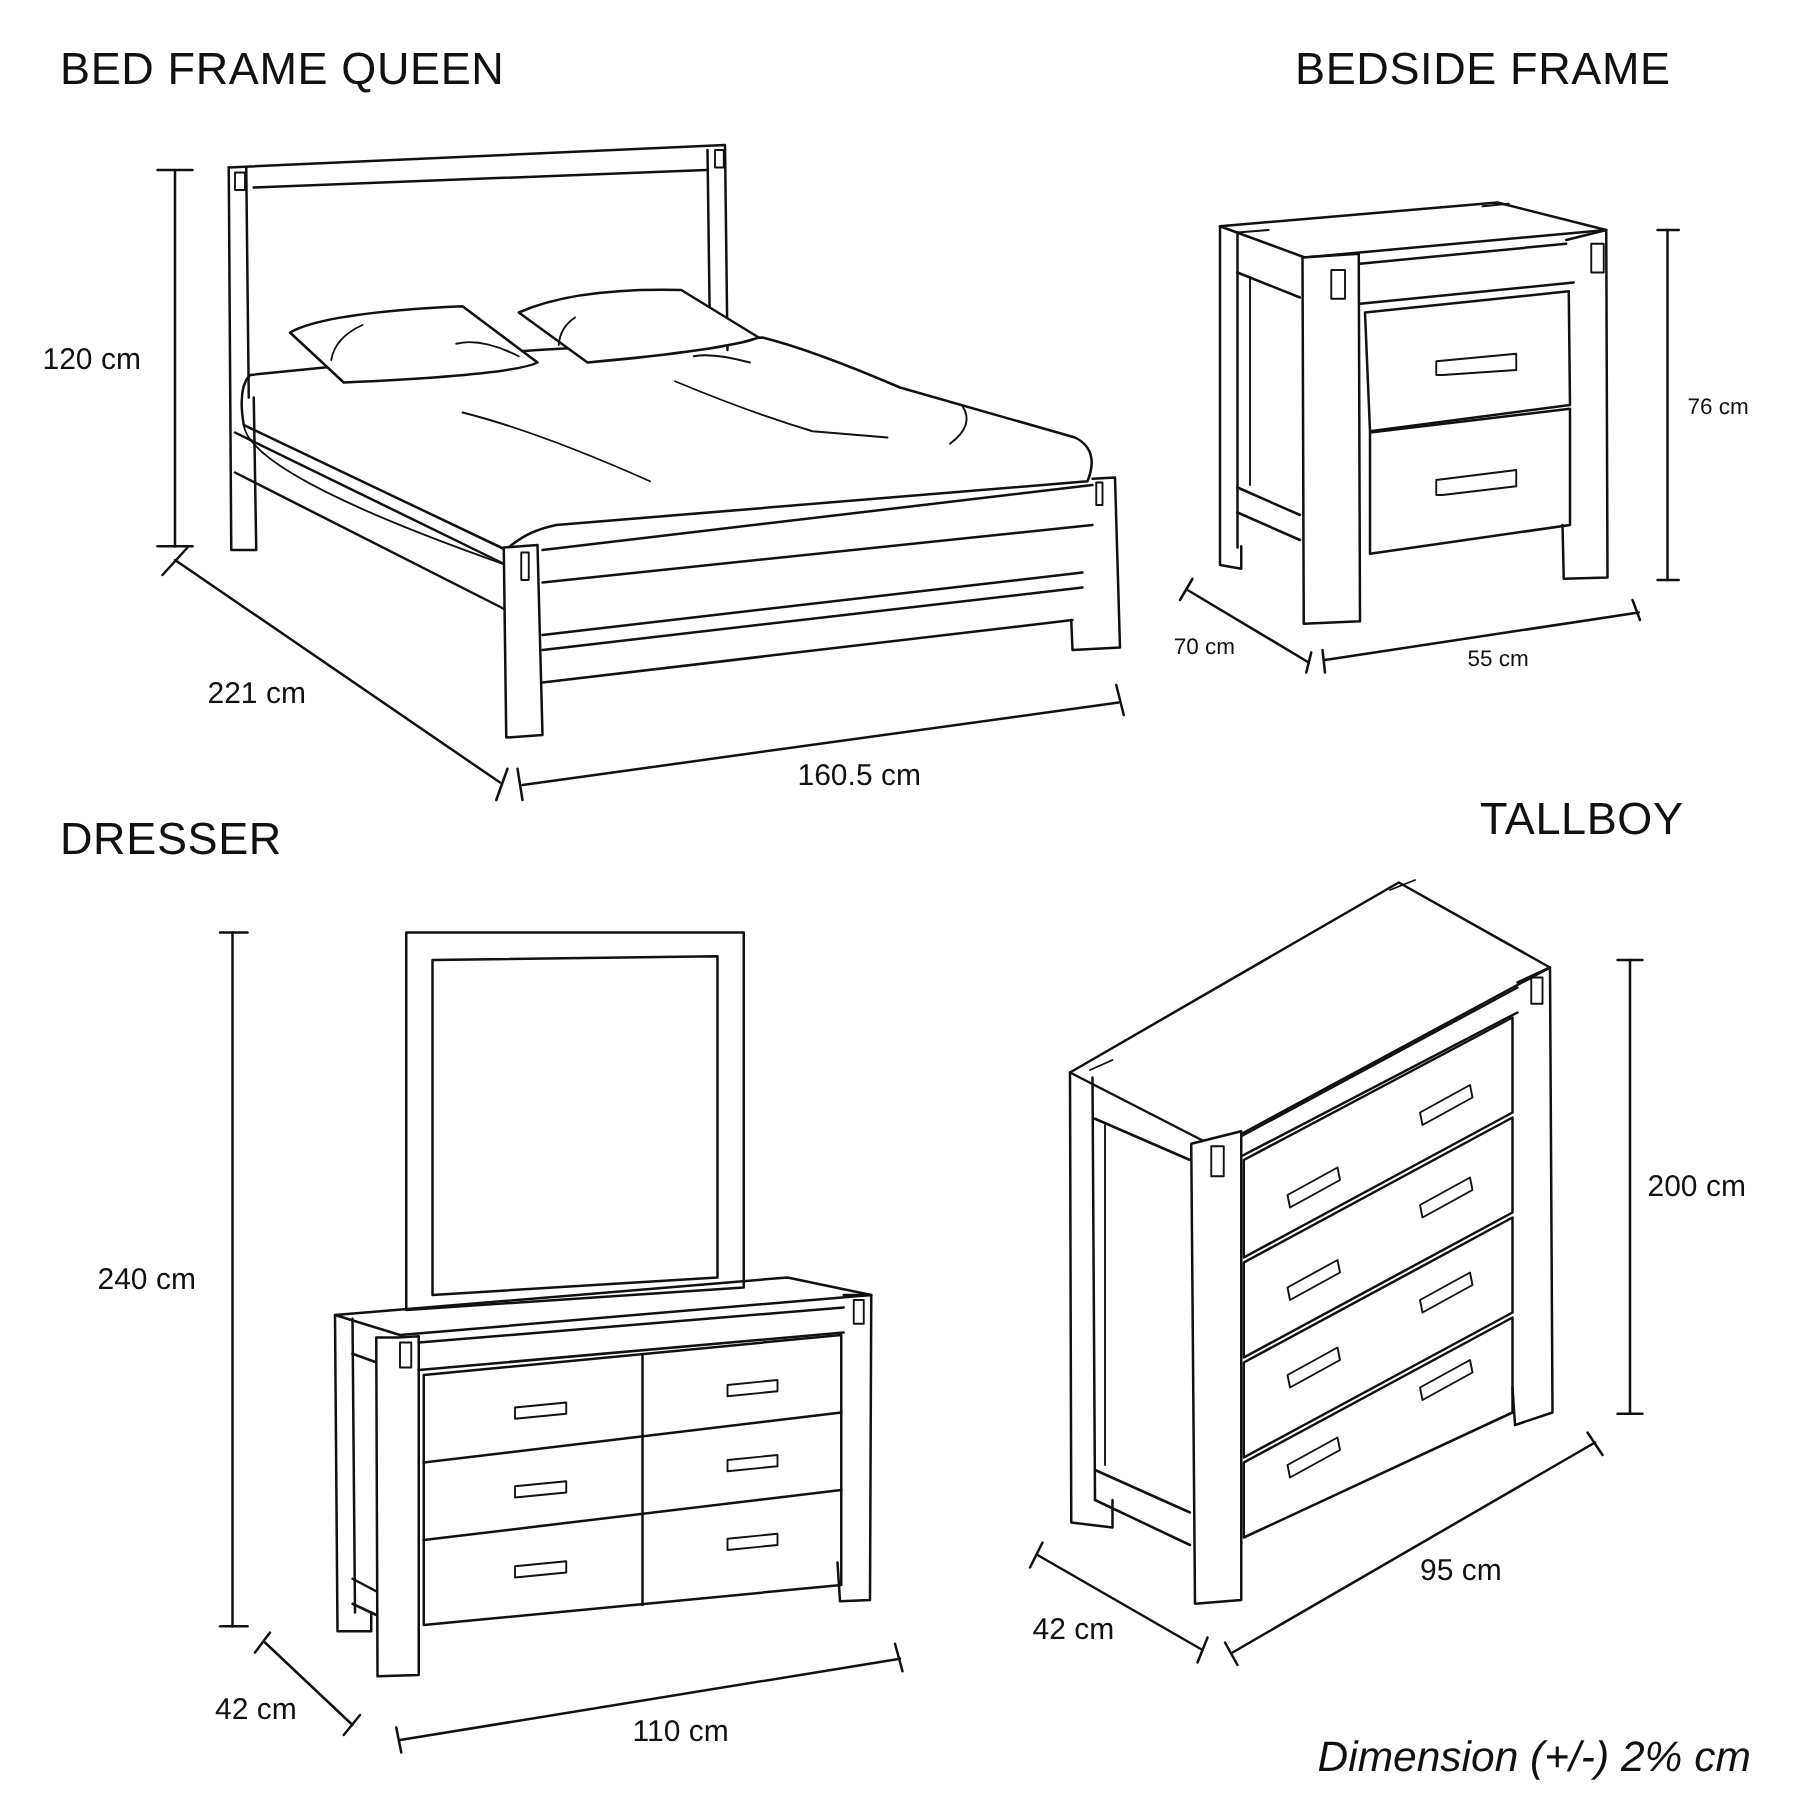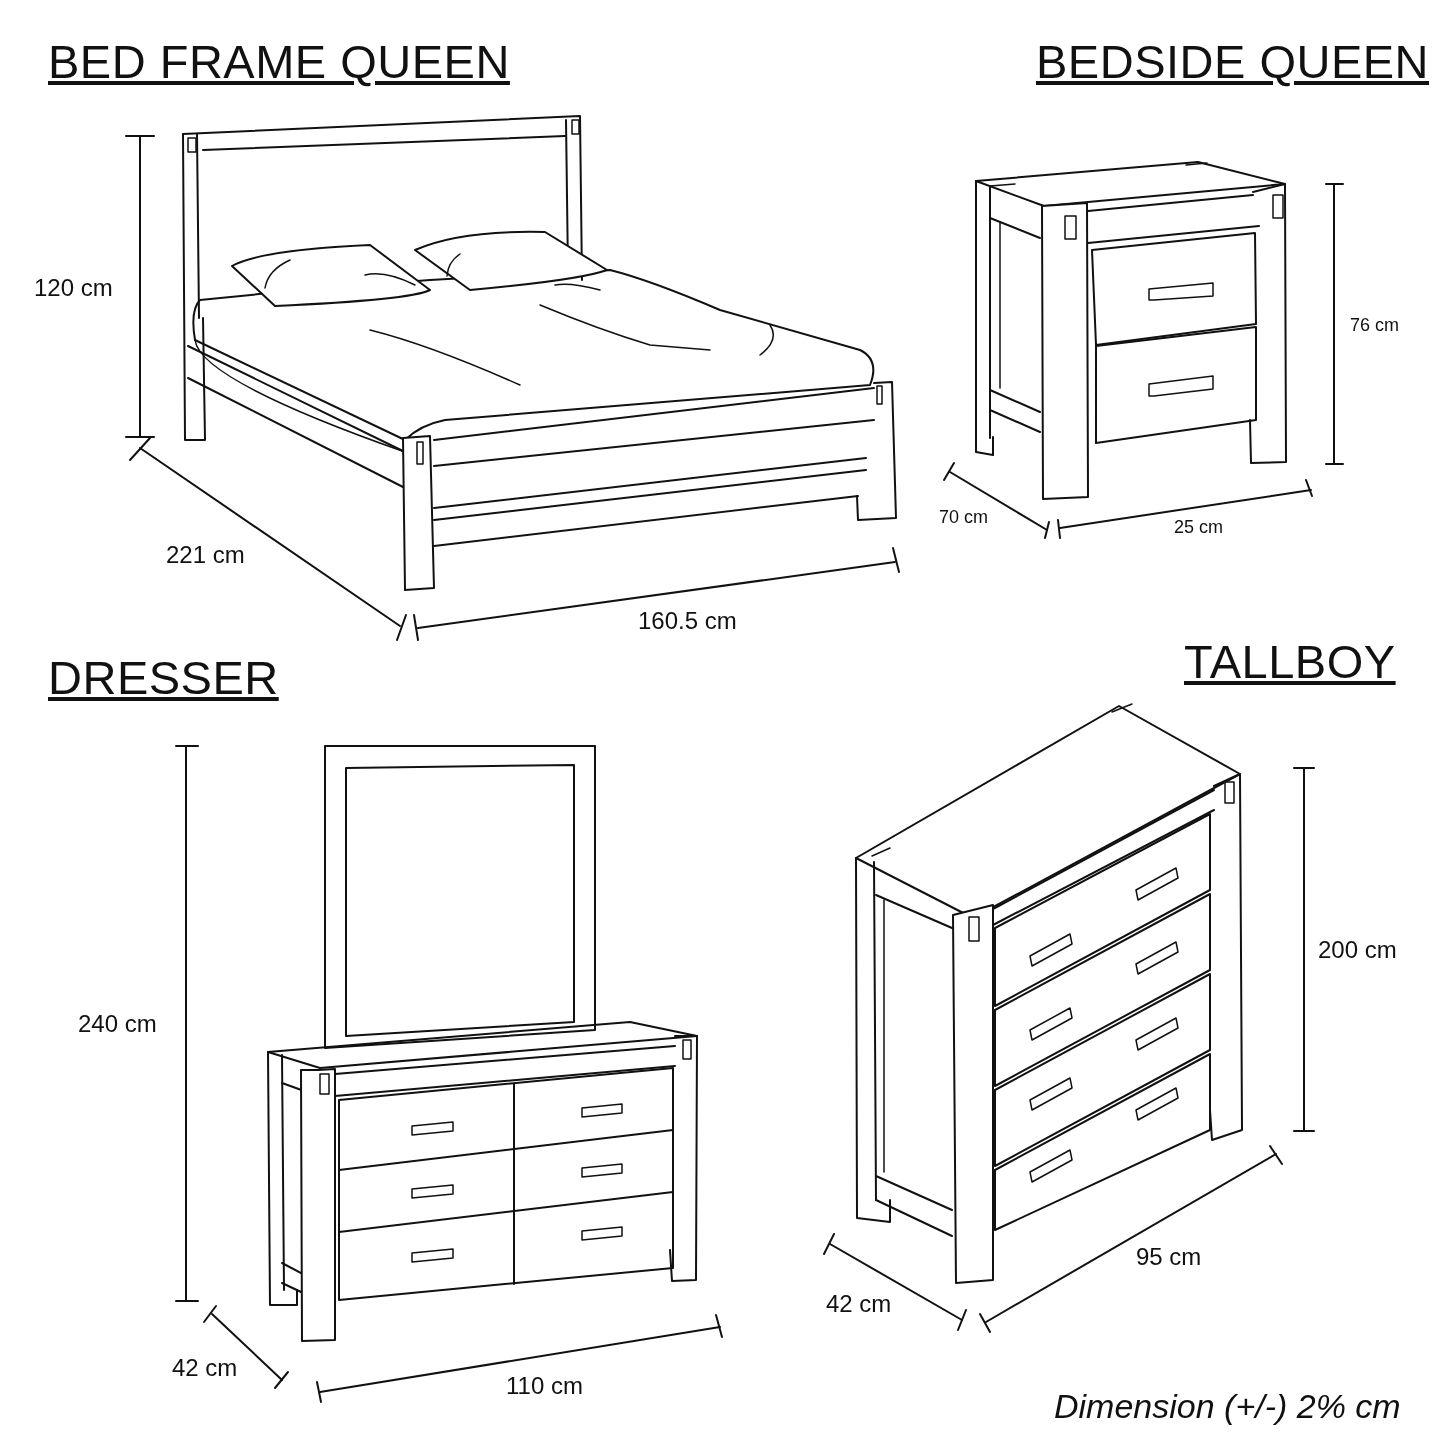--- a/index.html
+++ b/index.html
@@ -1,32 +1,32 @@
 <!DOCTYPE html>
 <html><head>
 <meta charset="utf-8">
 <style>
   html, body { margin: 0; padding: 0; background: #ffffff; }
   body { width: 1445px; height: 1445px; position: relative; overflow: hidden;
          font-family: "Liberation Sans", sans-serif; color: #111; }
-  .title { position: absolute; font-size: 47px; font-weight: normal; letter-spacing: 0.5px; white-space: nowrap; text-decoration: underline; }
+  .title { position: absolute; font-size: 36px; font-weight: normal; letter-spacing: 0.5px; white-space: nowrap; }
   .dim { position: absolute; font-size: 24px; white-space: nowrap; }
   .dim-sm { position: absolute; font-size: 18px; white-space: nowrap; }
   .note { position: absolute; font-size: 34px; white-space: nowrap; font-style: italic; }
   svg.art { position: absolute; left: 0; top: 0; }
   svg.art * { fill: none; stroke: #111; stroke-width: 2; stroke-linejoin: round; stroke-linecap: round; }
   svg.art .thin { stroke-width: 1.5; }
   svg.art .dimline { stroke-width: 2; }
   svg.art .fillw { fill: #fff; }
 </style>
 </head>
 <body>
 
 <div class="title" style="left:48px; top:34px;">BED FRAME QUEEN</div>
-<div class="title" style="left:1036px; top:34px;">BEDSIDE QUEEN</div>
+<div class="title" style="left:1036px; top:34px;">BEDSIDE FRAME</div>
 <div class="title" style="left:48px; top:650px;">DRESSER</div>
 <div class="title" style="left:1184px; top:634px;">TALLBOY</div>
 
 <svg class="art" width="1445" height="1445" viewBox="0 0 1445 1445">
 
   <g>
 
     <path d="M183 134 L580 116 L582 280"></path>
     <path d="M183 134 L185 440 L205 440 L203 318"></path>
     <path d="M197 134 L199 318"></path>
@@ -214,21 +214,21 @@
     <line x1="1270" y1="1146" x2="1282" y2="1164" class="dimline"></line>
   </g>
 </svg>
 
 <div class="dim" style="left:34px; top:274px;">120 cm</div>
 <div class="dim" style="left:166px; top:541px;">221 cm</div>
 <div class="dim" style="left:638px; top:607px;">160.5 cm</div>
 
 <div class="dim-sm" style="left:1350px; top:315px;">76 cm</div>
 <div class="dim-sm" style="left:939px; top:507px;">70 cm</div>
-<div class="dim-sm" style="left:1174px; top:517px;">25 cm</div>
+<div class="dim-sm" style="left:1174px; top:517px;">55 cm</div>
 
 <div class="dim" style="left:78px; top:1010px;">240 cm</div>
 <div class="dim" style="left:172px; top:1354px;">42 cm</div>
 <div class="dim" style="left:506px; top:1372px;">110 cm</div>
 
 <div class="dim" style="left:1318px; top:936px;">200 cm</div>
 <div class="dim" style="left:826px; top:1290px;">42 cm</div>
 <div class="dim" style="left:1136px; top:1243px;">95 cm</div>
 
 <div class="note" style="left:1054px; top:1387px;">Dimension (+/-) 2% cm</div>

